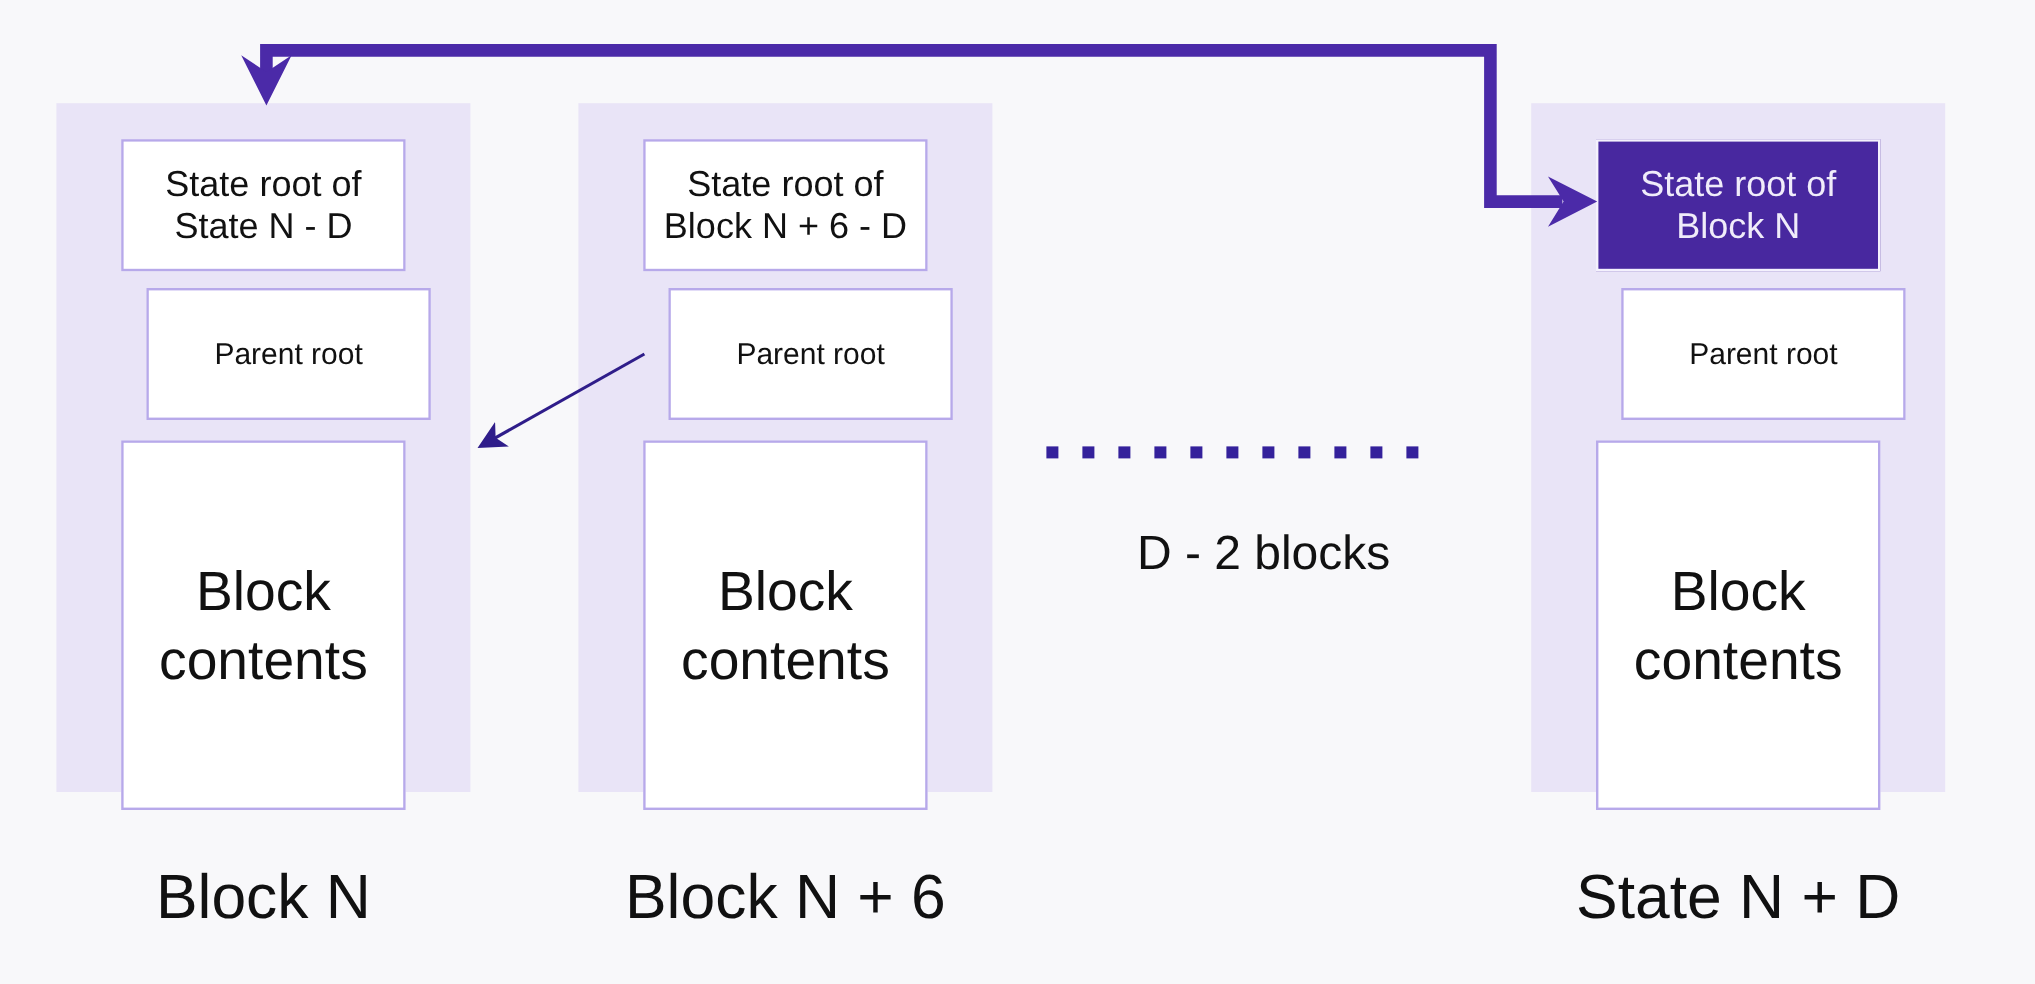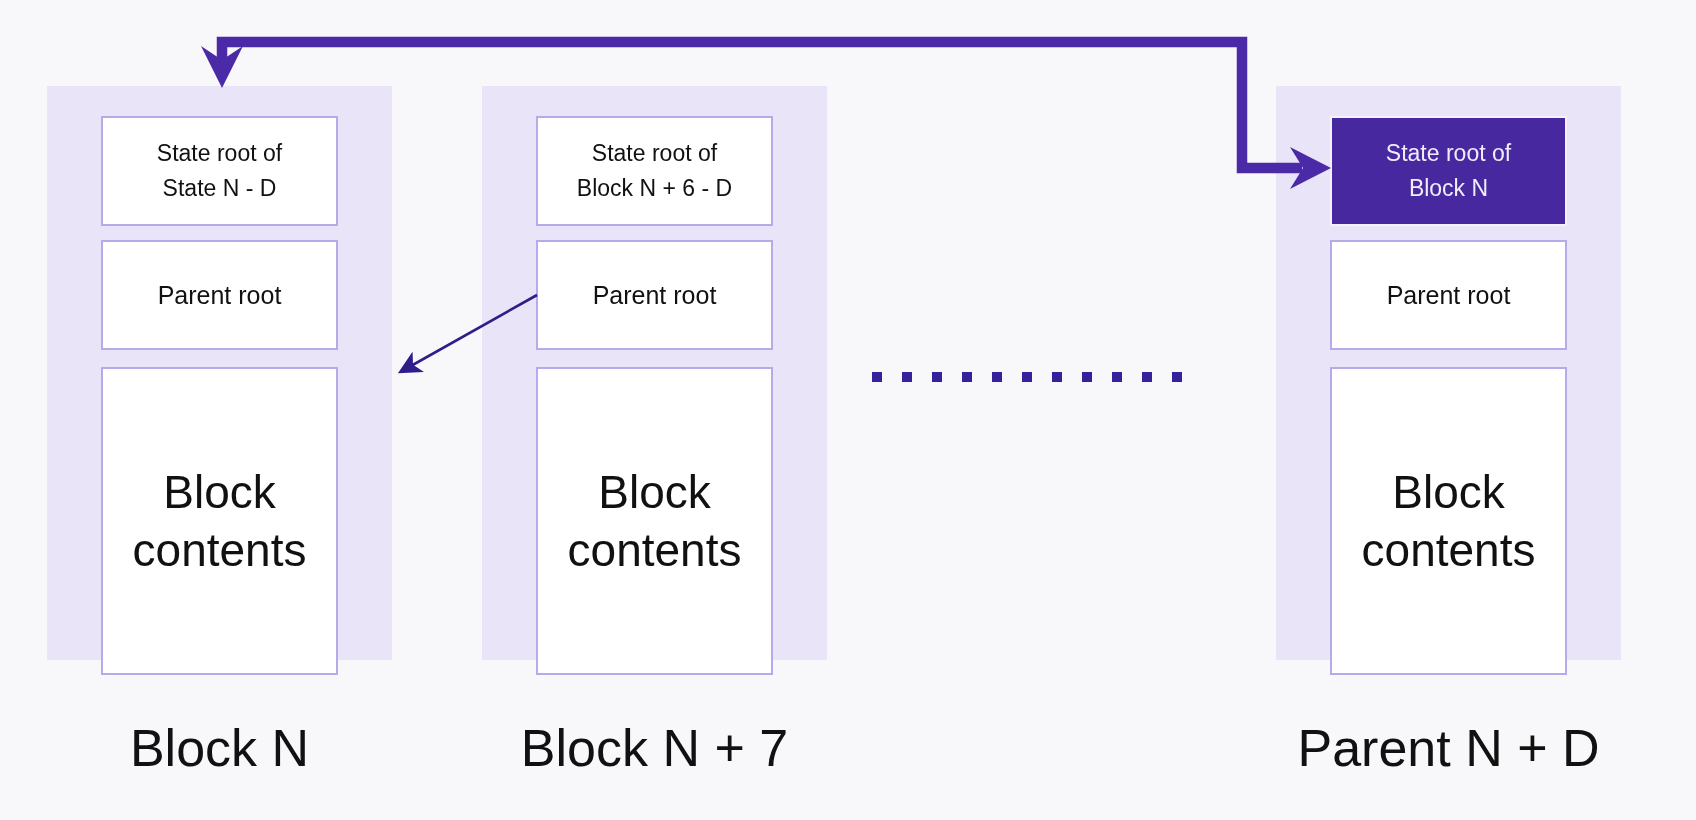--- a/index.html
+++ b/index.html
@@ -16,22 +16,22 @@
   }
   .col-1 { left:47px; } .col-2 { left:482px; } .col-3 { left:1276px; }
   .box {
     position:absolute; left:54px; width:237px;
     background:#ffffff;
     border:2px solid var(--box-border,#b7a9ea);
     box-sizing:border-box;
     display:flex; flex-direction:column; align-items:center; justify-content:center;
     text-align:center;
   }
-  .box.state    { top:30px;  height:110px; font-size:23px; line-height:35px; }
-  .box.parent   { top:154px; height:110px; font-size:25px; line-height:35px; }
+  .box.state    { top:30px;  height:110px; font-size:30px; line-height:35px; }
+  .box.parent   { top:154px; height:110px; font-size:25px; line-height:35px;margin-left:21px; }
   .box.contents { top:281px; height:308px; font-size:46px; line-height:58px; }
   .box.highlight {
     background:var(--highlight-bg,#48289f);
     border-color:#f4f1fd;
     color:var(--highlight-text,#f0ecfa);
   }
   .col-label {
     position:absolute; top:722px; width:345px; height:52px;
     font-size:52px; line-height:52px; text-align:center; white-space:nowrap;
   }
@@ -104,24 +104,25 @@
       <span class="dot"></span>
       <span class="dot"></span>
       <span class="dot"></span>
       <span class="dot"></span>
       <span class="dot"></span>
       <span class="dot"></span>
       <span class="dot"></span>
       <span class="dot"></span>
       <span class="dot"></span>
     </div>
+  <div class="gap-label">D - 2 blocks</div>
 
   <div class="col-label l-1">Block N</div>
-  <div class="col-label l-2">Block N + 7</div>
-  <div class="col-label l-3">Parent N + D</div>
+  <div class="col-label l-2">Block N + 6</div>
+  <div class="col-label l-3">State N + D</div>
 
   <svg class="arrows" width="1696" height="820" viewBox="0 0 1696 820">
     <defs>
       <marker id="thinhead" viewBox="0 0 10 10" refX="8" refY="5" markerWidth="9" markerHeight="9" orient="auto">
         <path class="thin-head" d="M0,0 L10,5 L0,10 L2.6,5 Z"></path>
       </marker>
     </defs>
 
     <path class="thick-line" d="M222,61 L222,42 L1242,42 L1242,168 L1302,168"></path>
     <polygon class="thick-head" points="222,88 201,46 222,60 243,46"></polygon>

